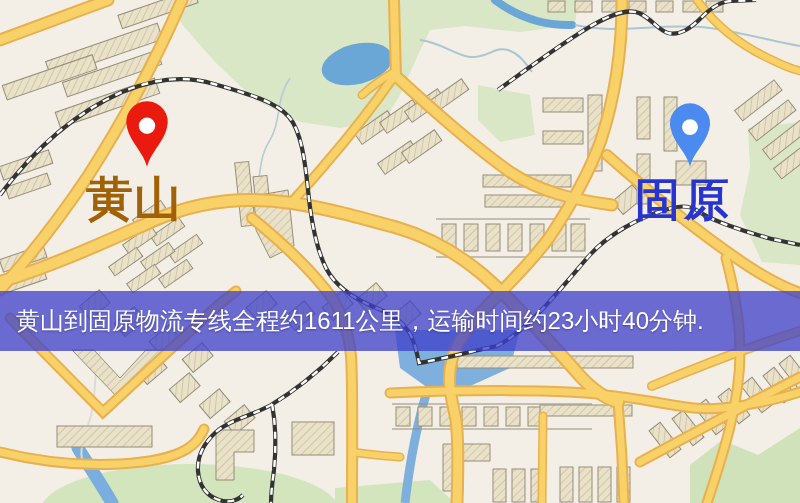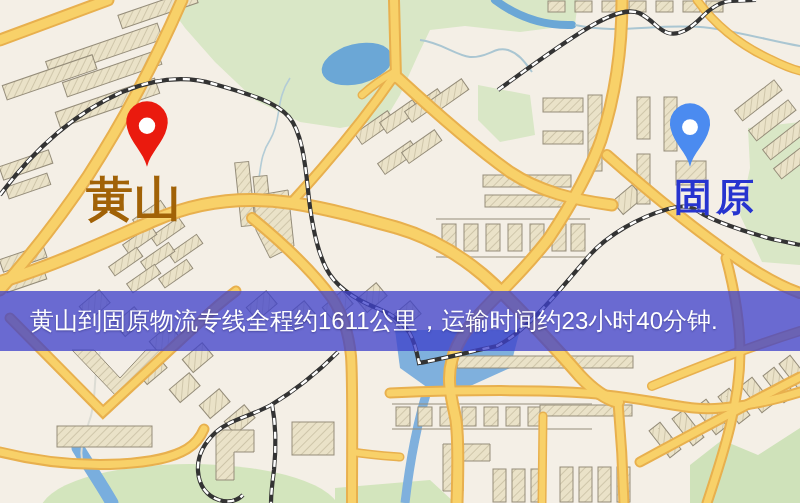--- a/index.html
+++ b/index.html
@@ -6,24 +6,24 @@
   #stage{position:relative;width:800px;height:503px;overflow:hidden;
          font-family:"Liberation Sans", sans-serif;background:#f4efe6;}
   #map-svg{position:absolute;left:0;top:0;width:800px;height:503px;display:block;}
   .pin{position:absolute;pointer-events:auto;}
   .pin-origin{left:118px;top:99px;width:58px;height:70px;}
   .pin-dest{left:662px;top:101px;width:56px;height:68px;}
   .city-label{position:absolute;font-weight:700;line-height:1;
               font-family:"Liberation Serif","DejaVu Serif",serif;
               text-shadow:0 0 2px rgba(255,255,255,.25);}
   #origin-label{left:86px;top:176px;font-size:47px;color:#a16207;letter-spacing:1px;}
-  #dest-label{left:674px;top:178px;font-size:38px;color:#2734cf;letter-spacing:4px;}
+  #dest-label{left:635px;top:178px;font-size:45px;color:#2734cf;letter-spacing:4px;}
   #banner{position:absolute;left:0;top:291px;width:800px;height:60px;
           background:rgba(62,64,202,0.76);display:flex;align-items:center;}
-  #banner .txt{color:#ffffff;font-size:24px;padding-left:30px;white-space:nowrap;
+  #banner .txt{color:#ffffff;font-size:24px;padding-left:16px;white-space:nowrap;
                text-shadow:0 1px 2px rgba(0,0,60,.35);}
 </style>
 </head>
 <body>
 
 <div id="stage">
 
   <svg id="map-svg" viewBox="0 0 800 503" xmlns="http://www.w3.org/2000/svg">
     <defs>
       <pattern id="bp" width="6" height="6" patternUnits="userSpaceOnUse" patternTransform="rotate(45)">

